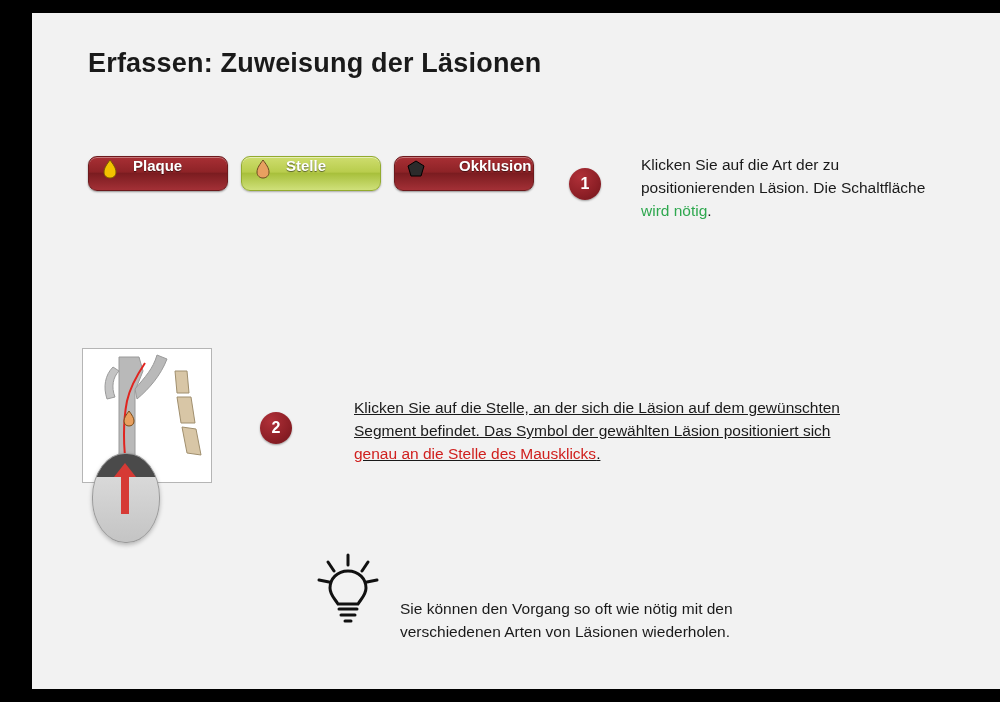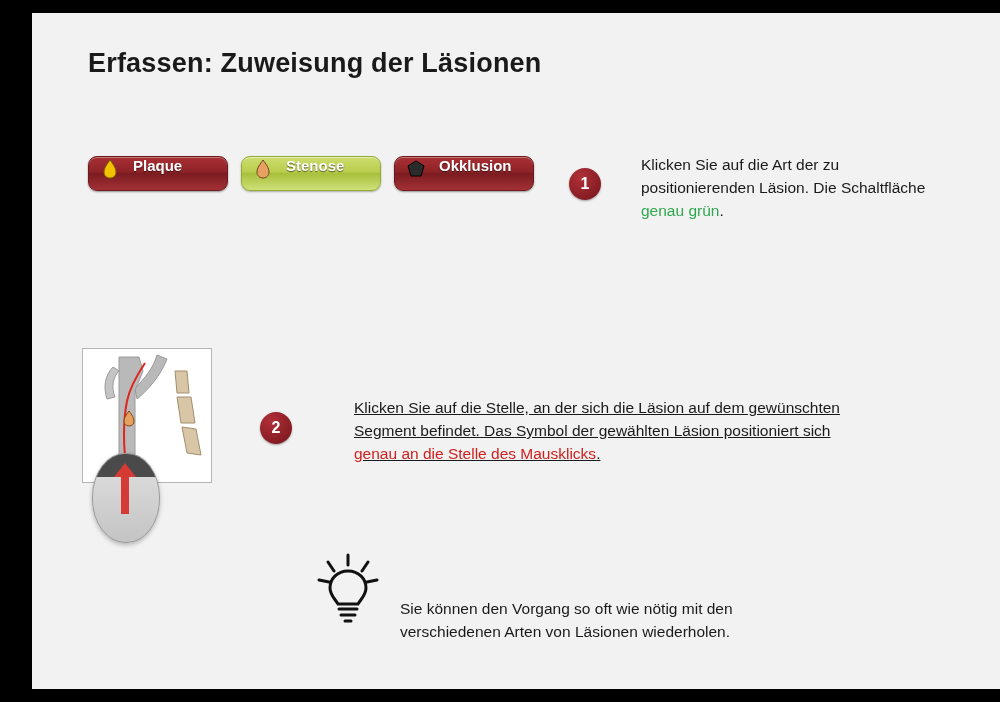--- a/index.html
+++ b/index.html
@@ -61,20 +61,21 @@
     left: 209px;
     background: linear-gradient(to bottom, #cedd6e 0%, #b9cd4d 45%, #a8c03c 50%, #cfe07a 100%);
     border: 1px solid #93ab2f;
     box-shadow: inset 0 1px 0 rgba(255,255,255,0.5), 0 1px 2px rgba(0,0,0,0.3);
   }
   .btn-okklusion {
     left: 362px;
     background: linear-gradient(to bottom, #a82f34 0%, #8e2327 45%, #7b1c20 50%, #a33036 100%);
     border: 1px solid #6d1a1d;
     box-shadow: inset 0 1px 0 rgba(255,255,255,0.35), 0 1px 2px rgba(0,0,0,0.4);
+    gap: 20px;
   }
   .icon-box {
     width: 22px;
     height: 24px;
     display: flex;
     align-items: center;
     justify-content: center;
   }
 
   
@@ -172,35 +173,35 @@
     </span>
     <span class="lbl">Plaque</span>
   </div>
 
   <div class="btn btn-stenose">
     <span class="icon-box">
       <svg width="16" height="20" viewBox="0 0 16 20">
         <path d="M8 1 C11 5 14 9 14 13 C14 17 11 19 8 19 C5 19 2 17 2 13 C2 9 5 5 8 1 Z" fill="#e8a060" stroke="#6b4a20" stroke-width="1"></path>
       </svg>
     </span>
-    <span class="lbl">Stenose</span>
+    <span class="lbl">Stelle</span>
   </div>
 
   <div class="btn btn-okklusion">
     <span class="icon-box">
       <svg width="20" height="18" viewBox="0 0 20 18">
         <path d="M10 1 L18 6 L15 16 L5 16 L2 6 Z" fill="#2b2b2b" stroke="#000000" stroke-width="1"></path>
       </svg>
     </span>
     <span class="lbl">Okklusion</span>
   </div>
 
   <div class="badge" id="badge1">1</div>
   <div class="para" id="para1">
-    <span>Klicken Sie auf die Art der zu positionierenden Läsion. Die Schaltfläche </span><span class="green">genau grün</span><span>.</span>
+    <span>Klicken Sie auf die Art der zu positionierenden Läsion. Die Schaltfläche </span><span class="green">wird nötig</span><span>.</span>
   </div>
 
   <div class="thumb">
     <svg width="128" height="133" viewBox="0 0 128 133">
       <rect x="0" y="0" width="128" height="133" fill="#ffffff"></rect>
 
       <path d="M36 8 L36 125 L52 125 L52 42 L60 22 L56 8 Z" fill="#b9b9b9" stroke="#9a9a9a" stroke-width="1"></path>
       <path d="M52 40 C62 28 70 20 74 6 L84 10 C78 26 66 40 54 50 Z" fill="#b9b9b9" stroke="#9a9a9a" stroke-width="1"></path>
       <path d="M30 18 C22 26 20 38 24 50 L32 48 C28 38 30 28 36 22 Z" fill="#c4c4c4" stroke="#9a9a9a" stroke-width="1"></path>
 

